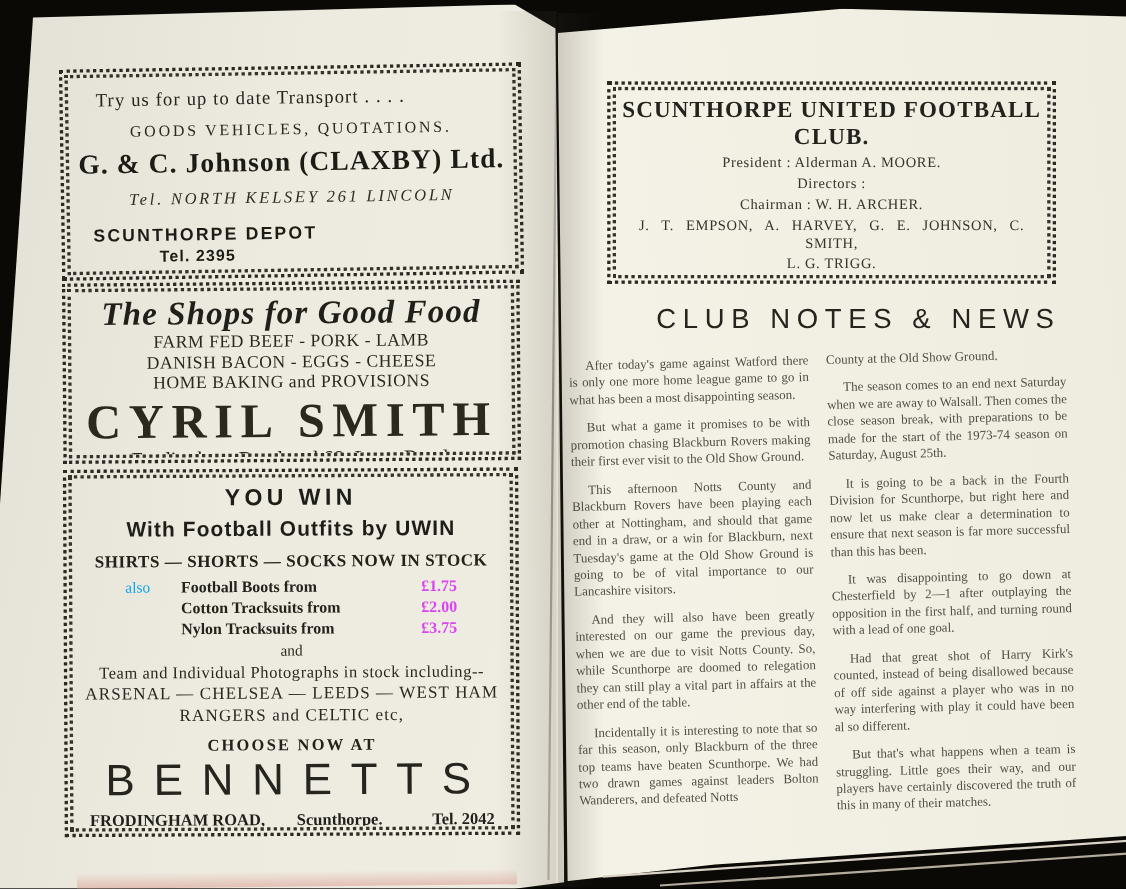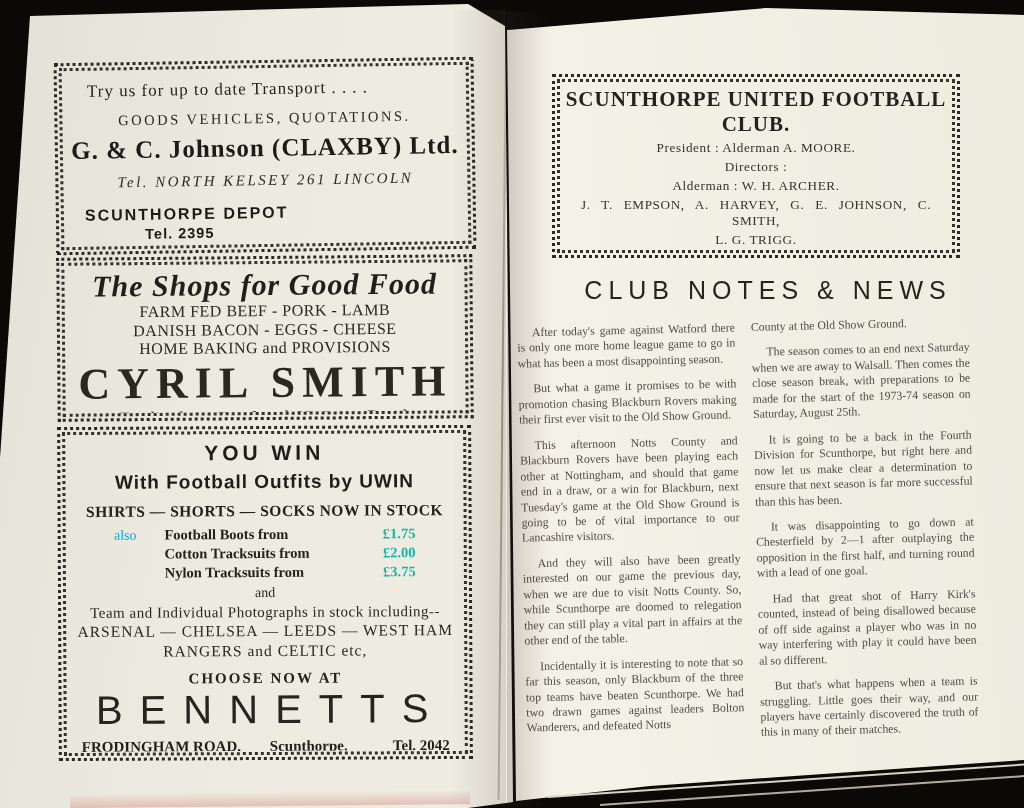--- a/index.html
+++ b/index.html
@@ -35,21 +35,21 @@
   
   .a3-win{font-family:"Liberation Sans",sans-serif;font-weight:bold;font-size:21px;
           letter-spacing:4px;color:#1f1d18;margin-top:6px;}
   .a3-uwin{font-family:"Liberation Sans",sans-serif;font-weight:bold;font-size:19px;
            letter-spacing:1px;color:#1f1d18;margin-top:6px;}
   .a3-stock{font-size:15.5px;font-weight:bold;color:#24221c;margin-top:9px;letter-spacing:0.5px;}
   .a3-prices{display:flex;justify-content:center;margin-top:5px;}
   .a3-also{font-size:14px;color:#0ea5e9;margin:2px 28px 0 0;}
   .a3-ptable{display:grid;grid-template-columns:170px 52px;column-gap:29px;}
   .a3-pitem{font-size:14.5px;font-weight:bold;color:#24221c;text-align:left;line-height:1.3;}
-  .a3-pprice{font-size:14.5px;font-weight:bold;color:#14b8a6;text-align:right;line-height:1.3;}
+  .a3-pprice{font-size:14.5px;font-weight:bold;color:#d946ef;text-align:right;line-height:1.3;}
   .a3-and{font-size:14px;color:#2a2822;margin-top:3px;}
   .a3-team{font-size:15px;color:#2a2822;margin-top:3px;letter-spacing:0.5px;}
   .a3-clubs{font-size:15.5px;color:#2a2822;letter-spacing:1px;line-height:1.3;}
   .a3-choose{font-size:15px;font-weight:bold;color:#24221c;letter-spacing:2px;margin-top:9px;}
   .a3-name{font-family:"Liberation Sans",sans-serif;font-size:40px;color:#26241e;
            letter-spacing:17px;line-height:1.0;margin:2px 0 0 10px;}
   .a3-branches{margin:7px 10px 0 14px;}
   .a3-brow{display:grid;grid-template-columns:188px 118px 1fr;font-size:15px;font-weight:bold;
            color:#211f1a;line-height:1.35;}
   .a3-btel{text-align:right;padding-right:4px;}
@@ -147,28 +147,28 @@
     </div>
   </div>
 
   <div class="dotbox" style="left:552px;top:74px;width:408px;height:184px;">
     <div class="df1"></div>
     <div class="df2"></div>
     <div class="dotcontent serif ctr cb" style="inset:9px 12px;">
       <div class="cb-title">SCUNTHORPE UNITED FOOTBALL CLUB.</div>
       <div class="cb-line">President : Alderman A. MOORE.</div>
       <div class="cb-line">Directors :</div>
-      <div class="cb-line">Alderman : W. H. ARCHER.</div>
+      <div class="cb-line">Chairman : W. H. ARCHER.</div>
       <div class="cb-line cb-wide">J. T. EMPSON, A. HARVEY, G. E. JOHNSON, C. SMITH,</div>
       <div class="cb-line">L. G. TRIGG.</div>
 
     </div>
   </div>
 
-  <div class="abs notes-head" style="left:558px;top:276px;width:420px;">CLUB NOTES &amp; NEWS</div>
+  <div class="abs notes-head" style="left:544px;top:276px;width:420px;text-align:right;">CLUB NOTES &amp; NEWS</div>
 
   <div class="abs" style="left:522px;top:320px;width:456px;transform:rotate(-1.4deg);">
     <div class="cols">
       <div class="col">
         <p>After today's game against Watford there is only one more home league game to go in what has been a most disappointing season.</p>
         <p>But what a game it promises to be with promotion chasing Blackburn Rovers making their first ever visit to the Old Show Ground.</p>
         <p>This afternoon Notts County and Blackburn Rovers have been playing each other at Nottingham, and should that game end in a draw, or a win for Blackburn, next Tuesday's game at the Old Show Ground is going to be of vital importance to our Lancashire visitors.</p>
         <p>And they will also have been greatly interested on our game the previous day, when we are due to visit Notts County. So, while Scunthorpe are doomed to relegation they can still play a vital part in affairs at the other end of the table.</p>
         <p>Incidentally it is interesting to note that so far this season, only Blackburn of the three top teams have beaten Scunthorpe.  We had two drawn games against leaders Bolton Wanderers, and defeated Notts</p>
       </div>

